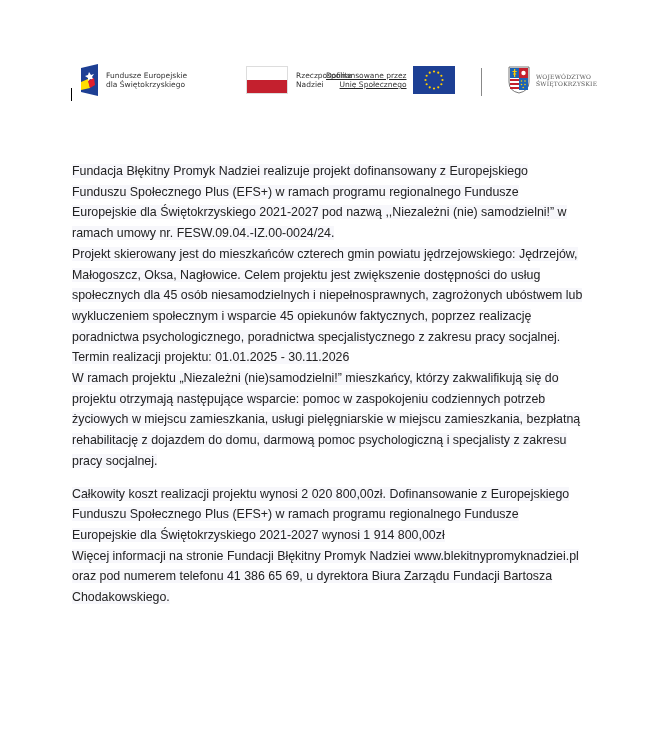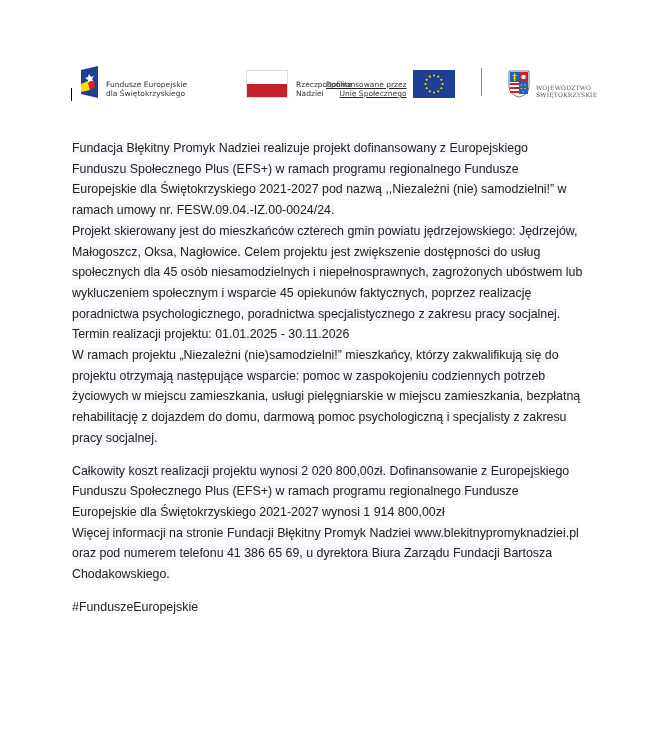--- a/index.html
+++ b/index.html
@@ -1,35 +1,35 @@
 <!DOCTYPE html>
 <html><head>
 <meta charset="utf-8">
 <style>
   html, body { margin:0; padding:0; background:#ffffff; }
   body { width:667px; height:730px; position:relative; overflow:hidden;
          font-family:"Liberation Sans", sans-serif; color:#222222; }
   .logo-bar { position:absolute; left:71px; top:62px; width:540px; height:40px; }
-  .logo { position:absolute; top:0; display:flex; align-items:flex-end; height:36px; }
+  .logo { position:absolute; top:0; display:flex; align-items:center; height:36px; }
   .logo-text { font-size:7.5px; line-height:9px; color:#333; font-family:"DejaVu Sans", sans-serif; }
   .fe-logo { left:7px; }
   .fe-mark { width:22px; height:32px; position:relative; margin-right:6px; }
   .pl-logo { left:131px;margin-left:44px; }
   .pl-flag { width:42px; height:28px; border:1px solid #ddd; margin-right:8px; position:relative; box-sizing:border-box;}
   .pl-flag .w { position:absolute; left:0; top:0; width:100%; height:50%; background:#fff; }
   .pl-flag .r { position:absolute; left:0; bottom:0; width:100%; height:50%; background:#c4202e; }
   .eu-logo { left:255px;text-decoration:underline; }
   .eu-text { text-align:right; margin-right:6px; }
   .eu-flag { width:42px; height:28px; background:#1d3f94; position:relative; }
   .divider { position:absolute; left:410px; top:6px; width:1px; height:28px; background:#888; }
   .sw-logo { left:437px; }
   .sw-crest { width:22px; height:28px; margin-right:6px; }
   .sw-text { font-family:"DejaVu Serif", serif; font-size:6px; line-height:7px; color:#555; letter-spacing:0.2px; }
   .cursor { position:absolute; left:71px; top:88px; width:1px; height:13px; background:#000; }
-  .content { position:absolute; left:72px; top:138px; width:540px; font-size:12.4px; line-height:20.7px; }
+  .content { position:absolute; left:72px; top:161px; width:540px; font-size:12.4px; line-height:20.7px; }
   .content p { margin:0; }
   .hl { background:#f7f7fb; }
   .gap { height:12px; }
 </style>
 </head>
 <body>
 
 <div class="logo-bar">
   <div class="logo fe-logo">
     <svg class="fe-mark" viewBox="0 0 22 32">
@@ -107,14 +107,13 @@
   </div>
 </div>
 
 <div class="cursor"></div>
 
 <div class="content" id="content">
     <p><span class="hl">Fundacja Błękitny Promyk Nadziei realizuje projekt dofinansowany z Europejskiego</span><br><span class="hl">Funduszu Społecznego Plus (EFS+) w ramach programu regionalnego Fundusze</span><br><span class="hl">Europejskie dla Świętokrzyskiego 2021-2027 pod nazwą ,,Niezależni (nie) samodzielni!” w</span><br><span class="hl">ramach umowy nr. FESW.09.04.-IZ.00-0024/24.</span><br><span class="hl">Projekt skierowany jest do mieszkańców czterech gmin powiatu jędrzejowskiego: Jędrzejów,</span><br><span class="hl">Małogoszcz, Oksa, Nagłowice. Celem projektu jest zwiększenie dostępności do usług</span><br><span class="hl">społecznych dla 45 osób niesamodzielnych i niepełnosprawnych, zagrożonych ubóstwem lub</span><br><span class="hl">wykluczeniem społecznym i wsparcie 45 opiekunów faktycznych, poprzez realizację</span><br><span class="hl">poradnictwa psychologicznego, poradnictwa specjalistycznego z zakresu pracy socjalnej.</span><br><span class="hl">Termin realizacji projektu: 01.01.2025 - 30.11.2026</span><br><span class="hl">W ramach projektu „Niezależni (nie)samodzielni!” mieszkańcy, którzy zakwalifikują się do</span><br><span class="hl">projektu otrzymają następujące wsparcie: pomoc w zaspokojeniu codziennych potrzeb</span><br><span class="hl">życiowych w miejscu zamieszkania, usługi pielęgniarskie w miejscu zamieszkania, bezpłatną</span><br><span class="hl">rehabilitację z dojazdem do domu, darmową pomoc psychologiczną i specjalisty z zakresu</span><br><span class="hl">pracy socjalnej.</span><br></p>
     <div class="gap"></div>
     <p><span class="hl">Całkowity koszt realizacji projektu wynosi 2 020 800,00zł. Dofinansowanie z Europejskiego</span><br><span class="hl">Funduszu Społecznego Plus (EFS+) w ramach programu regionalnego Fundusze</span><br><span class="hl">Europejskie dla Świętokrzyskiego 2021-2027 wynosi 1 914 800,00zł</span><br><span class="hl">Więcej informacji na stronie Fundacji Błękitny Promyk Nadziei www.blekitnypromyknadziei.pl</span><br><span class="hl">oraz pod numerem telefonu 41 386 65 69, u dyrektora Biura Zarządu Fundacji Bartosza</span><br><span class="hl">Chodakowskiego.</span><br></p>
     <div class="gap"></div>
-    <p><span class="">#FunduszeEuropejskie</span><br></p>
   </div>
 
 </body></html>

